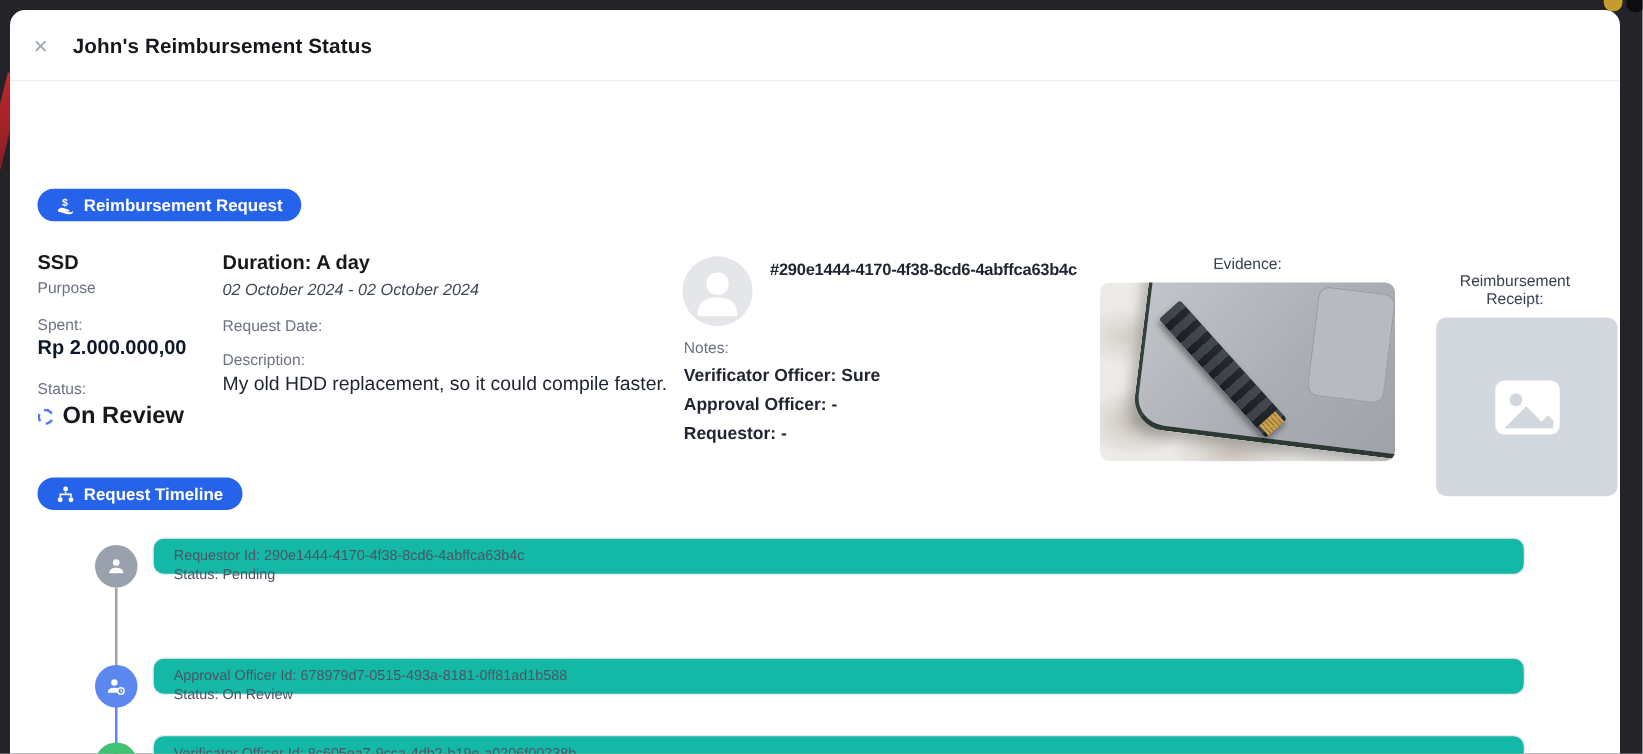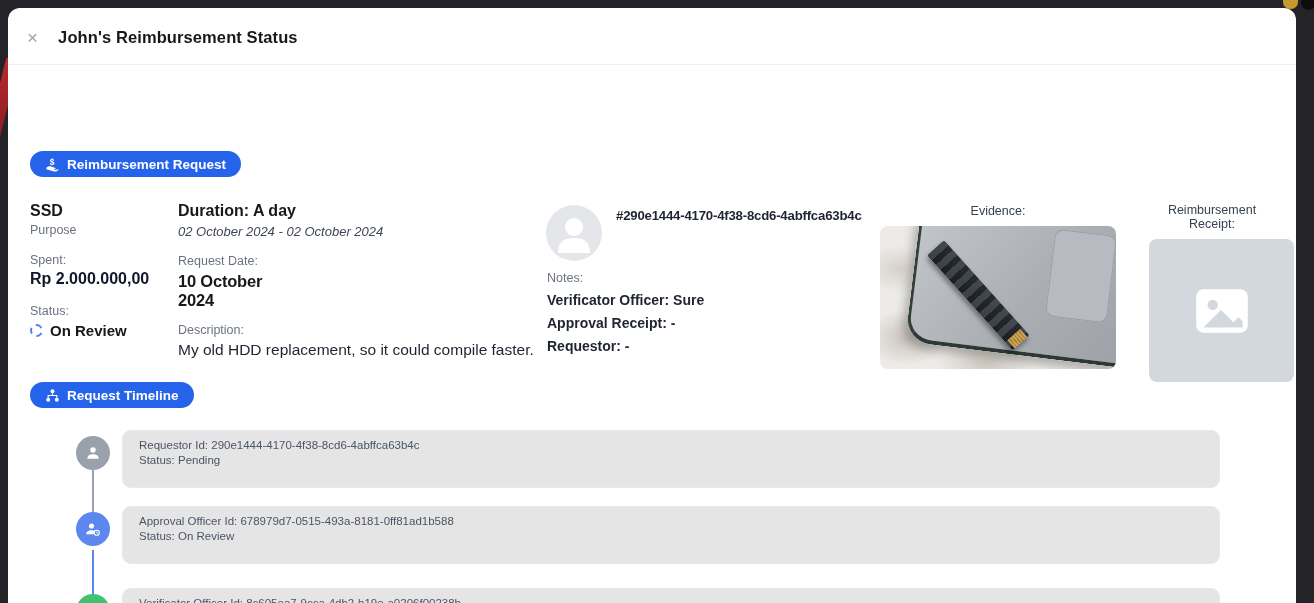--- a/index.html
+++ b/index.html
@@ -43,21 +43,21 @@
   .details { position:absolute; left:22px; top:132px; right:22px; height:180px; }
 
   .col-left { position:absolute; left:0; top:5px; width:145px; }
   .item-name { font-size:16px; font-weight:bold; }
   .item-purpose { margin-top:3px; }
   .spent-label { margin-top:16px; }
   .spent-value { margin-top:3px; }
   .status-label { margin-top:16px; }
   .status-row { margin-top:4px; display:flex; align-items:center; gap:7px; }
   .spinner { width:13px; height:13px; border:2px dashed #4f7df0; border-radius:50%; }
-  .status-value { font-size:15px; font-weight:bold; }
+  .status-value { font-size:19px; font-weight:bold; }
 
   .col-mid { position:absolute; left:148px; top:5px; width:370px; }
   .duration { font-size:16px; font-weight:bold; }
   .duration-range { margin-top:4px; font-size:13px; color:#3f4754;font-style:italic; }
   .dates-row { margin-top:15px; display:flex; }
   .date-cell-1 { width:117px; }
   .date-value { margin-top:4px; font-size:16.5px; font-weight:bold; letter-spacing:-.2px; }
   .desc-label { margin-top:13px; }
   .desc-value { margin-top:4px; font-size:15.5px; font-weight:500; color:#1f2430; }
 
@@ -88,37 +88,37 @@
               transform:rotate(7deg); background:#b7bbc1; box-shadow:inset 0 0 0 1px #989da3; }
   .ssd { position:absolute; left:64px; top:14px; width:128px; height:23px; border-radius:3px;
          transform:rotate(48deg); transform-origin:left top;
          background:
            repeating-linear-gradient(90deg, rgba(120,130,140,.35) 0 7px, rgba(0,0,0,0) 7px 13px),
            linear-gradient(#272b30,#1b1e22);
          box-shadow:2px 3px 5px rgba(0,0,0,.4); }
   .ssd::after { content:""; position:absolute; right:0; top:3px; width:11px; height:17px;
                 background:repeating-linear-gradient(0deg,#caa24f 0 2px,#9d7c35 2px 3px); }
 
-  .col-receipt { position:absolute; left:1099px; top:6px; width:146px;padding-left:20px; }
+  .col-receipt { position:absolute; left:1099px; top:21px; width:146px;padding-left:20px; }
   .receipt-ph { margin-top:8px; width:145px; height:143px; border-radius:8px; background:#d3d7de;
                 display:flex; align-items:center; justify-content:center; }
 
   
   .timeline { position:absolute; left:22px; top:365px; right:22px; height:230px; }
   .t-line { position:absolute; left:62px; width:2px; }
   .t-line.l-gray { top:40px; height:64px; background:#99a1ad; }
   .t-line.l-blue { top:120px; height:62px; background:#5b87ef; }
   .t-item { position:absolute; left:0; right:54px; height:46px; }
-  .t-item.i0 { top:0; } .t-item.i1 { top:76px; } .t-item.i2 { top:158px; }
+  .t-item.i0 { top:0; } .t-item.i1 { top:96px; } .t-item.i2 { top:158px; }
   .t-icon { position:absolute; left:46px; top:6px; width:34px; height:34px; border-radius:50%;
             display:flex; align-items:center; justify-content:center; }
   .t-icon.c-gray { background:#99a1ad; } .t-icon.c-blue { background:#5b87ef; }
   .t-icon.c-green { background:#3fc371; }
-  .t-card { position:absolute; left:92px; right:0; top:0; height:58px; border:1px solid #e7e9ec;
-            border-radius:9px; background:#e5e5e5; padding:7px 16px; }
+  .t-card { position:absolute; left:92px; right:0; top:0; height:30px; border:1px solid #e7e9ec;
+            border-radius:9px; background:#14b8a6; padding:7px 16px; }
   .t-text1, .t-text2 { font-size:11.5px; color:#4b5563; line-height:15px; }
 </style>
 </head>
 <body>
 
 <div class="bd-red"></div>
 <div class="bd-gold"></div>
 <div class="bd-avatar"></div>
 
 <div class="modal">
@@ -153,41 +153,40 @@
           <span class="status-value">On Review</span>
         </div>
       </div>
 
       <div class="col-mid">
         <div class="duration">Duration: A day</div>
         <div class="duration-range">02 October 2024 - 02 October 2024</div>
         <div class="dates-row">
           <div class="date-cell-1">
             <div class="lbl">Request Date:</div>
-            <div class="date-value">10 October 2024</div>
           </div>
         </div>
         <div class="lbl desc-label">Description:</div>
         <div class="desc-value">My old HDD replacement, so it could compile faster.</div>
       </div>
 
       <div class="col-requestor">
         <div class="avatar">
           <svg width="56" height="56" viewBox="0 0 56 56">
             <circle cx="28" cy="22" r="9" fill="#fff"></circle>
             <path d="M12 48 C12 36 19 33 28 33 C37 33 44 36 44 48 Z" fill="#fff"></path>
           </svg>
         </div>
         <div class="req-info">
           <div class="req-id">#290e1444-4170-4f38-8cd6-4abffca63b4c</div>
         </div>
         <div class="notes">
           <div class="lbl">Notes:</div>
           <div class="note-line">Verificator Officer: Sure</div>
-          <div class="note-line">Approval Receipt: -</div>
+          <div class="note-line">Approval Officer: -</div>
           <div class="note-line">Requestor: -</div>
         </div>
       </div>
 
       <div class="col-evidence">
         <div class="media-label">Evidence:</div>
         <div class="evidence-img">
           <div class="laptop"></div>
           <div class="trackpad"></div>
           <div class="ssd"></div>

